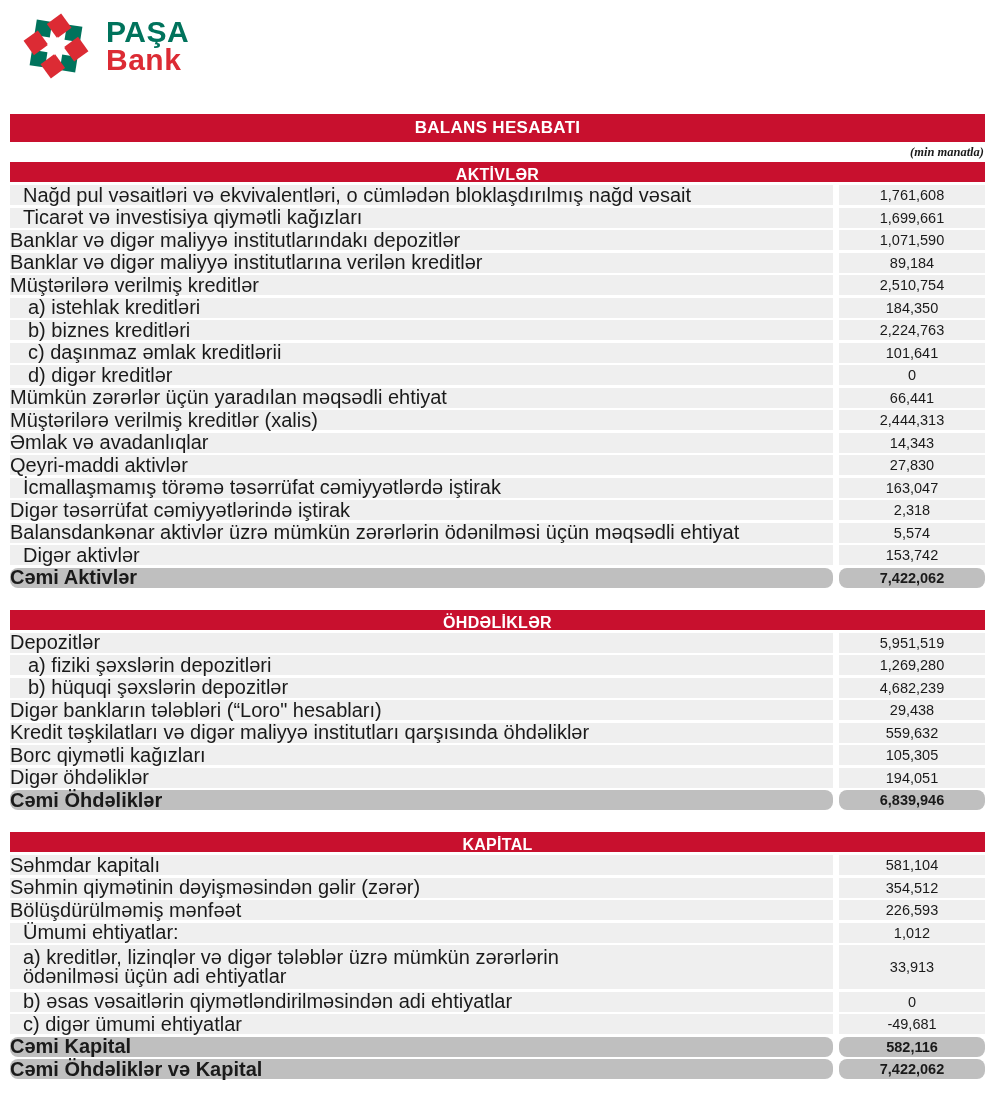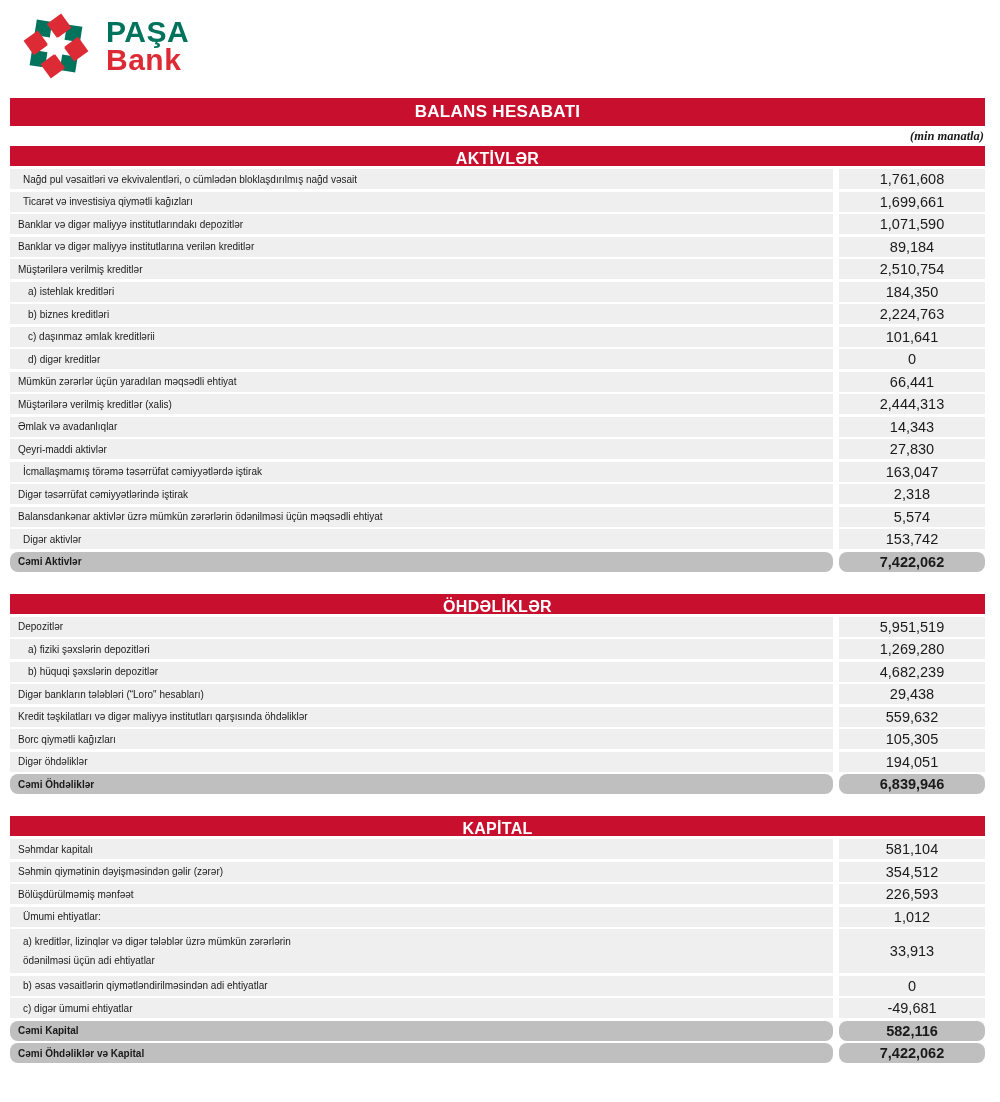--- a/index.html
+++ b/index.html
@@ -8,40 +8,40 @@
     background:#ffffff; color:var(--text,#1a1a1a);
     font-family:"Liberation Sans", sans-serif;
   }
   
   .logo-row { display:flex; align-items:center; gap:12px; padding:8px 0 0 18px; height:76px; }
   .logo-mark { width:76px; height:76px; flex:0 0 auto; }
   .logo-text { font-weight:bold; font-size:30px; line-height:28px; letter-spacing:0.5px; }
   .logo-text .l1 { color:var(--logo-green,#00735C); }
   .logo-text .l2 { color:var(--logo-arrow-red,#DC2B34); }
   
-  .table-wrap { margin:14px 15px 0 10px; }
+  .table-wrap { margin:30px 15px 0 10px; }
   .band {
     background:var(--brand-red,#C8102E); color:#ffffff; text-align:center; font-weight:bold;
   }
   .title-band { height:28px; line-height:28px; font-size:17px; letter-spacing:0.3px; }
   .unit-note {
     text-align:right; font-family:"Liberation Serif", serif; font-style:italic; font-weight:bold;
     font-size:12.5px; padding:3px 1px 2px 0; height:15px;
   }
   .section-band { height:20px; line-height:26px; font-size:16px; letter-spacing:0.3px; }
   .section { margin-top:0; }
   .section + .section { margin-top:22px; }
   .rows { margin-top:3px; display:flex; flex-direction:column; gap:2.5px; }
   .row { display:flex; min-height:20px; }
   .row.twoline { min-height:44px; }
   .cell-label {
     flex:1; background:var(--row-bg,#EFEFEF); display:flex; align-items:center;
-    font-size:10px; line-height:19px; white-space:pre-line;
-  }
-  .indent-0 { padding-left:8px; }
+    font-size:20px; line-height:19px; white-space:pre-line;
+  }
+  .indent-0 { padding-left:0; }
   .indent-1 { padding-left:13px; }
   .indent-2 { padding-left:18px; }
   .cell-gap { width:6px; background:#ffffff; flex:0 0 auto; }
   .cell-value {
     width:146px; flex:0 0 auto; background:var(--row-bg,#EFEFEF);
     display:flex; align-items:center; justify-content:center; font-size:14.5px;
   }
   .row.total .cell-label, .row.total .cell-value {
     background:var(--total-row-bg,#BFBFBF); font-weight:bold;border-radius:8px;
   }

